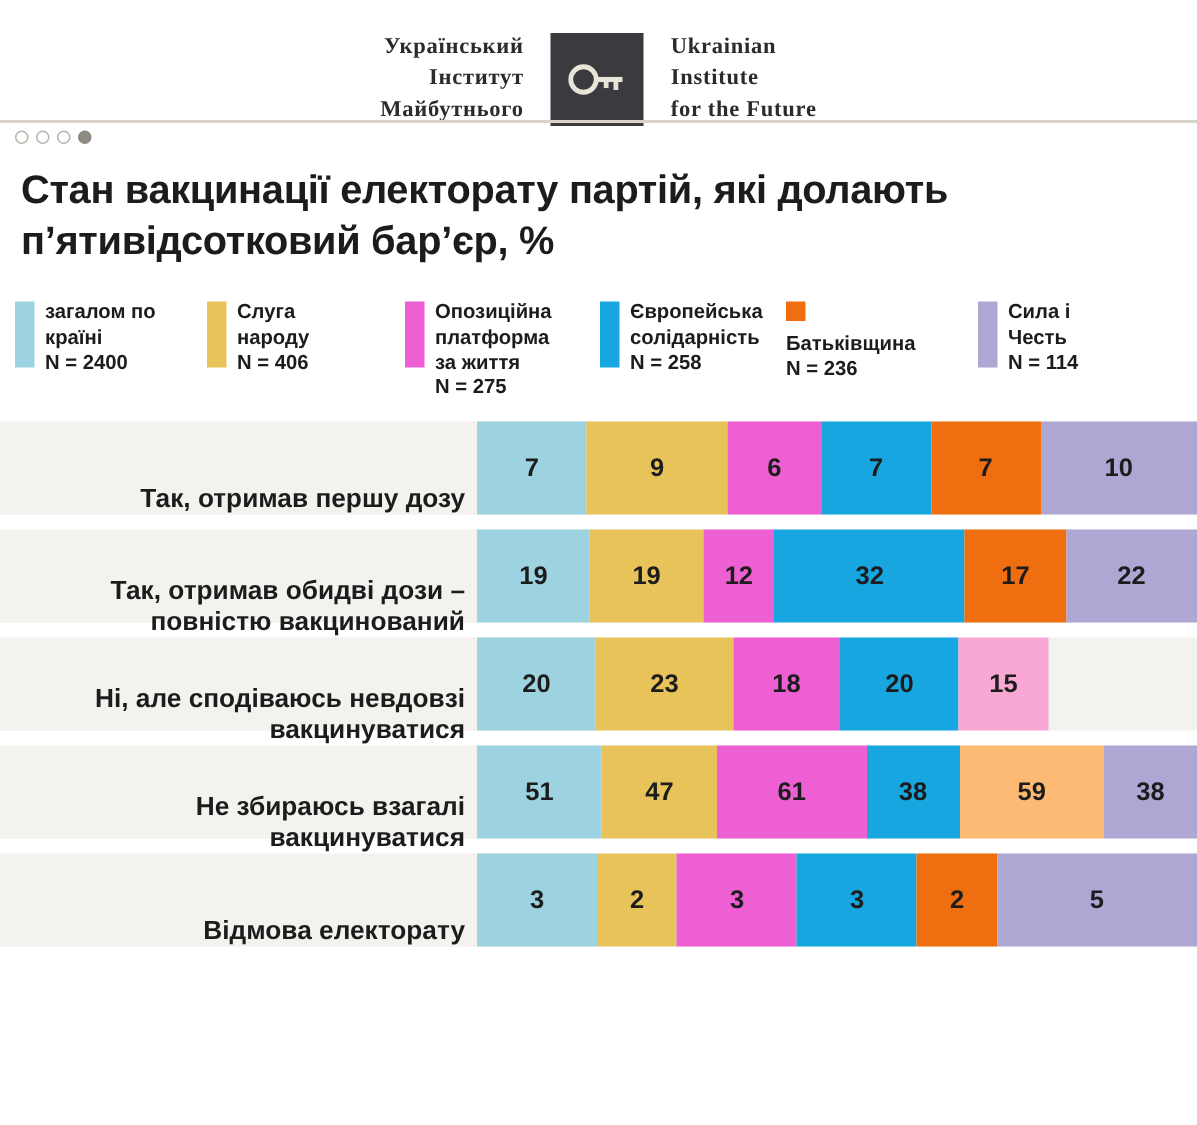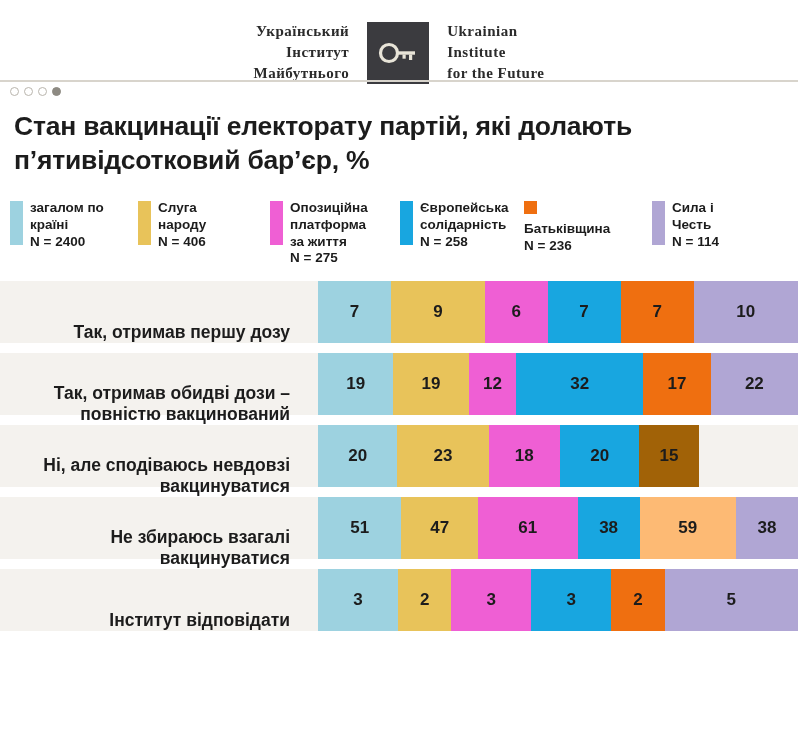--- a/index.html
+++ b/index.html
@@ -135,21 +135,21 @@
     margin-bottom: 10px;
     background: #f4f2ee;
   }
   .row-label {
     width: 318px;
     flex: 0 0 318px;
     display: flex;
     align-items: center;
     justify-content: flex-end;
     text-align: right;
-    padding: 0 28px 0 10px;
+    padding: 0 8px 0 10px;
     font-size: 17.5px;
     font-weight: bold;
     color: #1c1c1c;
     line-height: 1.2;
     background: #f4f2ee;
     margin-top: 40px;
   }
   .row-bars {
     flex: 1 1 auto;
     display: flex;
@@ -270,36 +270,36 @@
           <div class="seg" style="background: rgb(176, 166, 212); flex: 0.181818 0 0px;">22</div>
         </div>
       </div>
       <div class="row">
         <div class="row-label">Ні, але сподіваюсь невдовзі вакцинуватися</div>
         <div class="row-bars">
           <div class="seg" style="background: rgb(157, 210, 224); flex: 0.165289 0 0px;">20</div>
           <div class="seg" style="background: rgb(232, 195, 90); flex: 0.190083 0 0px;">23</div>
           <div class="seg" style="background: rgb(239, 95, 212); flex: 0.14876 0 0px;">18</div>
           <div class="seg" style="background: rgb(24, 166, 224); flex: 0.165289 0 0px;">20</div>
-          <div class="seg" style="background: #a16207; flex: 0.123967 0 0px;">15</div>
+          <div class="seg" style="background: #f9a8d4; flex: 0.123967 0 0px;">15</div>
         </div>
       </div>
       <div class="row">
         <div class="row-label">Не збираюсь взагалі вакцинуватися</div>
         <div class="row-bars">
           <div class="seg" style="background: rgb(157, 210, 224); flex: 0.173469 0 0px;">51</div>
           <div class="seg" style="background: rgb(232, 195, 90); flex: 0.159864 0 0px;">47</div>
           <div class="seg" style="background: rgb(239, 95, 212); flex: 0.207483 0 0px;">61</div>
           <div class="seg" style="background: rgb(24, 166, 224); flex: 0.129252 0 0px;">38</div>
           <div class="seg" style="background: #fdba74; flex: 0.20068 0 0px;">59</div>
           <div class="seg" style="background: rgb(176, 166, 212); flex: 0.129252 0 0px;">38</div>
         </div>
       </div>
       <div class="row">
-        <div class="row-label">Інститут відповідати</div>
+        <div class="row-label">Відмова електорату</div>
         <div class="row-bars">
           <div class="seg" style="background: rgb(157, 210, 224); flex: 0.166667 0 0px;">3</div>
           <div class="seg" style="background: rgb(232, 195, 90); flex: 0.111111 0 0px;">2</div>
           <div class="seg" style="background: rgb(239, 95, 212); flex: 0.166667 0 0px;">3</div>
           <div class="seg" style="background: rgb(24, 166, 224); flex: 0.166667 0 0px;">3</div>
           <div class="seg" style="background: rgb(239, 111, 16); flex: 0.111111 0 0px;">2</div>
           <div class="seg" style="background: rgb(176, 166, 212); flex: 0.277778 0 0px;">5</div>
         </div>
       </div>
     </div>

